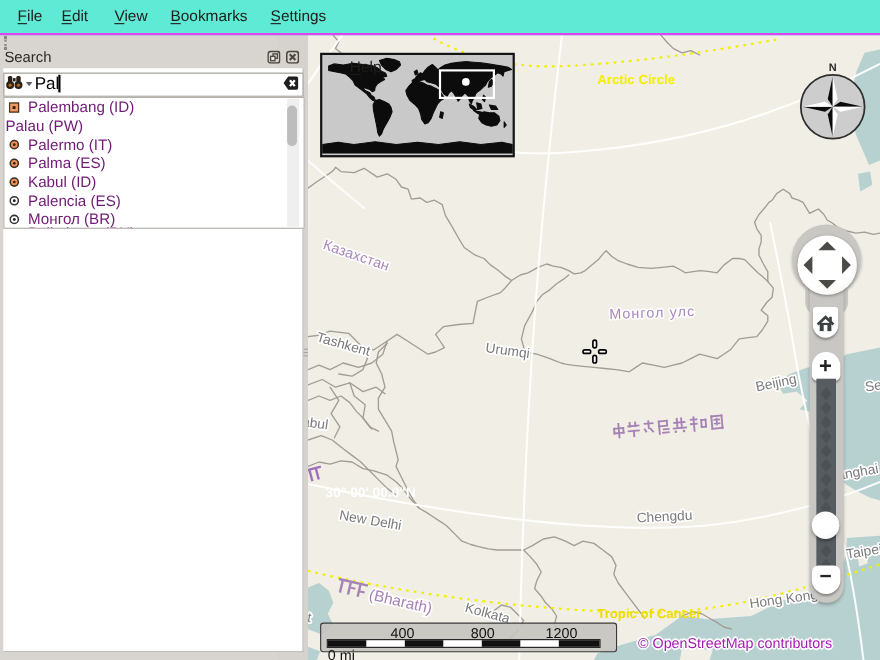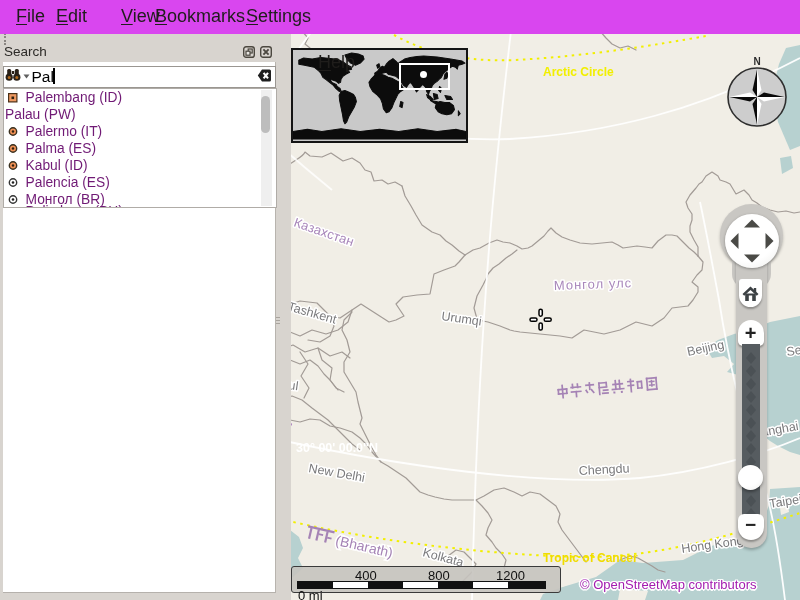--- a/index.html
+++ b/index.html
@@ -1,25 +1,25 @@
 <!DOCTYPE html>
 <html><head>
 <meta charset="utf-8">
 <style>
 html,body{margin:0;padding:0;width:800px;height:600px;overflow:hidden;
   font-family:"Liberation Sans",sans-serif;background:#d6d2cd;}
 #stage{position:absolute;left:0;top:0;width:800px;height:600px;overflow:hidden;}
 .abs{position:absolute;}
 
-#menubar{position:absolute;left:0;top:0;width:800px;height:30px;background:#d946ef;
-  border-bottom:4px solid #d946ef;color:#1f1d1b;font-size:18px;}
+#menubar{position:absolute;left:0;top:0;width:800px;height:30px;background:#5eead4;
+  border-bottom:2px solid #d946ef;color:#1f1d1b;font-size:14px;}
 #menubar span{position:absolute;top:6px;}
 #menubar u{text-decoration:underline;text-underline-offset:2px;}
 
-#panel{position:absolute;left:0;top:31px;width:252px;height:569px;background:#d8d4cf;padding-left:39px;}
+#panel{position:absolute;left:0;top:31px;width:252px;height:569px;background:#d8d4cf;}
 #panelwhite{position:absolute;left:3px;top:31px;width:271.5px;height:530px;background:#ffffff;
   border-bottom:1px solid #b5b1ac;border-right:1px solid #b8b4ae;}
 #ptitle{position:absolute;left:4px;top:13px;font-size:13.5px;color:#2c2a27;}
 #searchbox{position:absolute;left:2.5px;top:35px;width:271px;height:20px;background:#fff;
   border:1px solid #9a9691;}
 #caret{position:absolute;left:53px;top:36.5px;width:1.5px;height:16px;background:#000;}
 #ptext{position:absolute;left:31.5px;top:37px;font-size:15.5px;color:#000;}
 #plist{position:absolute;left:2.5px;top:57px;width:272px;height:118px;background:#fff;
   border:1px solid #b0aca7;overflow:hidden;font-size:13.8px;color:#701a75;}
 .row{position:absolute;left:0;height:17px;line-height:17px;}
@@ -383,19 +383,19 @@
   </div>
 
   <div style="position:absolute;left:275.8px;top:285.5px;width:4px;height:1.4px;background:#a9a49e;"></div>
   <div style="position:absolute;left:275.8px;top:288.7px;width:4px;height:1.4px;background:#a9a49e;"></div>
   <div style="position:absolute;left:275.8px;top:291.9px;width:4px;height:1.4px;background:#a9a49e;"></div>
 </div>
 
 <div id="menubar">
   <span style="left:16px;"><u>F</u>ile</span>
   <span style="left:56px;"><u>E</u>dit</span>
-  <span style="left:104px;margin-left:17px;"><u>V</u>iew</span>
+  <span style="left:104px;"><u>V</u>iew</span>
   <span style="left:155px;"><u>B</u>ookmarks</span>
   <span style="left:246px;"><u>S</u>ettings</span>
   <span style="left:318px;margin-top:46px;"><u>H</u>elp</span>
 </div>
 
 </div>
 
 </body></html>

